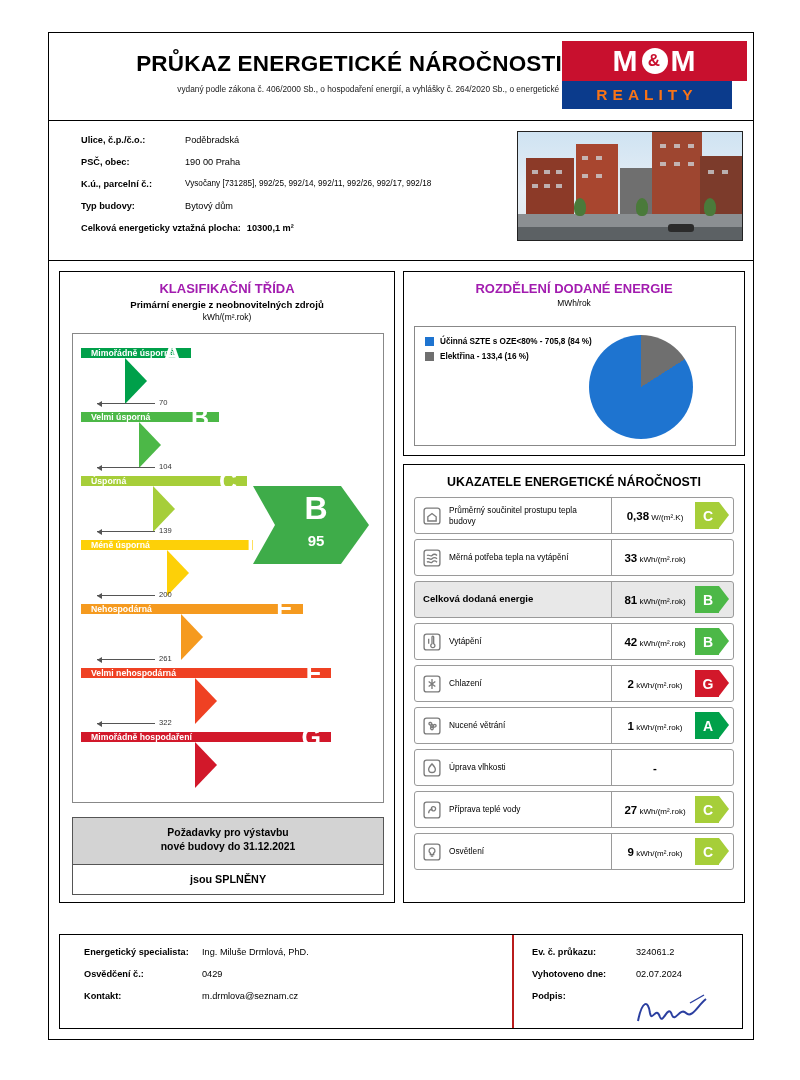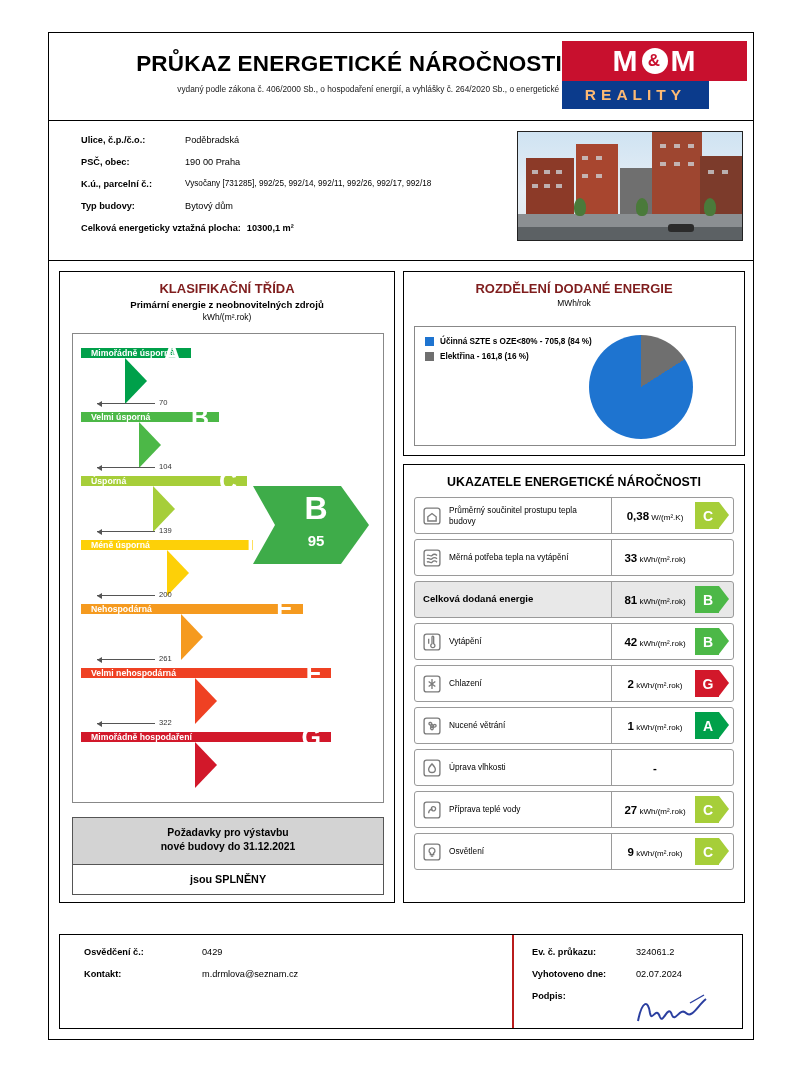--- a/index.html
+++ b/index.html
@@ -67,23 +67,23 @@
     border-radius: 50%;
     background: #fff;
     color: #c8102e;
     font-size: 17px;
     line-height: 26px;
     text-align: center;
     margin: 0 3px;
   }
   .logo .bot {
     position: absolute; left: 0; top: 40px;
-    width: 147px; height: 28px;
+    width: 170px; height: 28px;
     background: #0b3b8c;
-    color: #fdba74;
+    color: #f97316;
     font-size: 15.5px;
     font-weight: bold;
     letter-spacing: 5px;
     display: flex; align-items: center; justify-content: center;
   }
 
   
   .info {
     position: relative;
     height: 140px;
@@ -133,21 +133,21 @@
   }
   .panel {
     border: 1px solid #000;
     background: #fff;
   }
   .panel-title {
     text-align: center;
     font-weight: bold;
     font-size: 13px;
     padding-top: 9px;
-    color: #7f1d1d;
+    color: #a21caf;
   }
   .panel-sub {
     text-align: center;
     font-size: 9.6px;
     font-weight: bold;
     color: #000;
     margin-top: 3px;
   }
   .panel-sub2 {
     text-align: center;
@@ -587,21 +587,21 @@
         <div class="panel-title">ROZDĚLENÍ DODANÉ ENERGIE</div>
         <div class="panel-sub2">MWh/rok</div>
         <div class="pie-area">
           <div class="legend">
             <div class="li">
               <span class="sw" style="background:#1e74d0"></span>
               <span class="lt">Účinná SZTE s OZE&lt;80% - 705,8 (84 %)</span>
             </div>
             <div class="li">
               <span class="sw" style="background:#6f6f6f"></span>
-              <span class="lt">Elektřina - 161,8 (16 %)</span>
+              <span class="lt">Elektřina - 133,4 (16 %)</span>
             </div>
           </div>
           <div class="pie"></div>
         </div>
       </div>
 
       <div class="panel right-bot">
         <div class="ind-title">UKAZATELE ENERGETICKÉ NÁROČNOSTI</div>
         <div class="ind-list">
 
@@ -773,20 +773,24 @@
             </div>
           </div>
 
         </div>
       </div>
     </div>
 
     <div class="footer">
       <div class="col-l">
         <div class="frow">
+          <div class="fl">Energetický specialista:</div>
+          <div class="fr">Ing. Miluše Drmlová, PhD.</div>
+        </div>
+        <div class="frow">
           <div class="fl">Osvědčení č.:</div>
           <div class="fr">0429</div>
         </div>
         <div class="frow">
           <div class="fl">Kontakt:</div>
           <div class="fr">m.drmlova@seznam.cz</div>
         </div>
       </div>
       <div class="col-r">
         <div class="frow">

